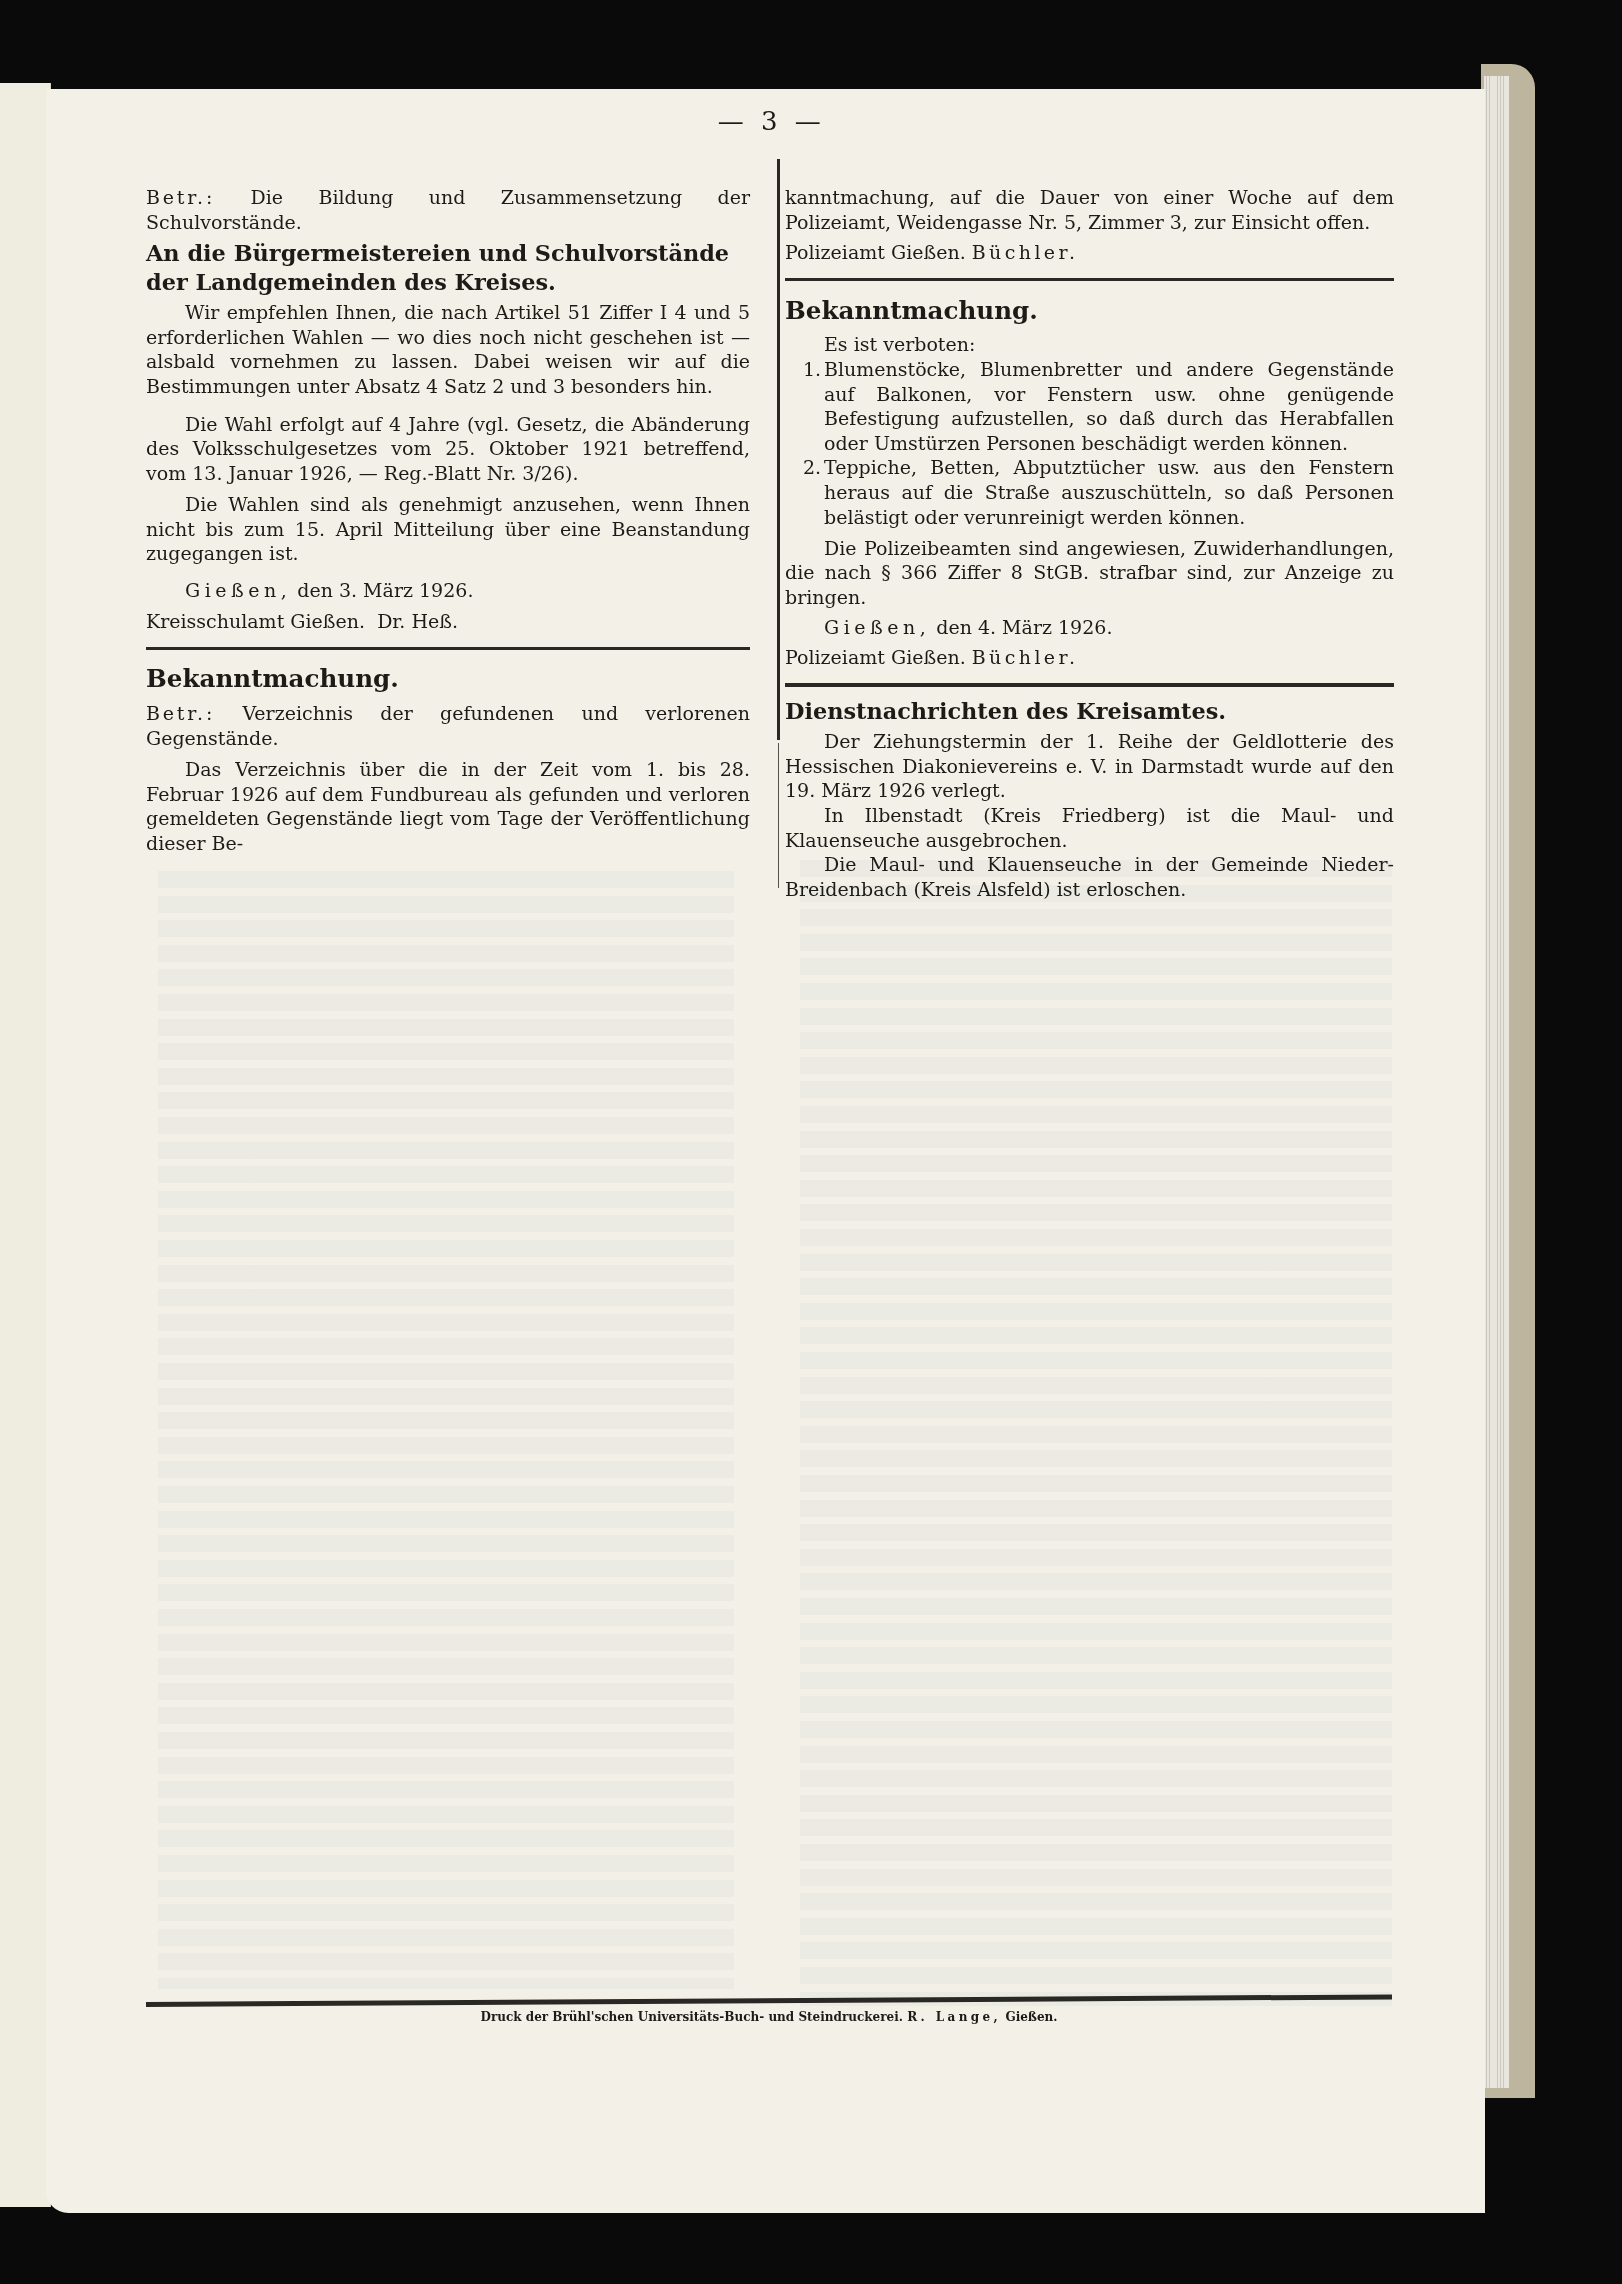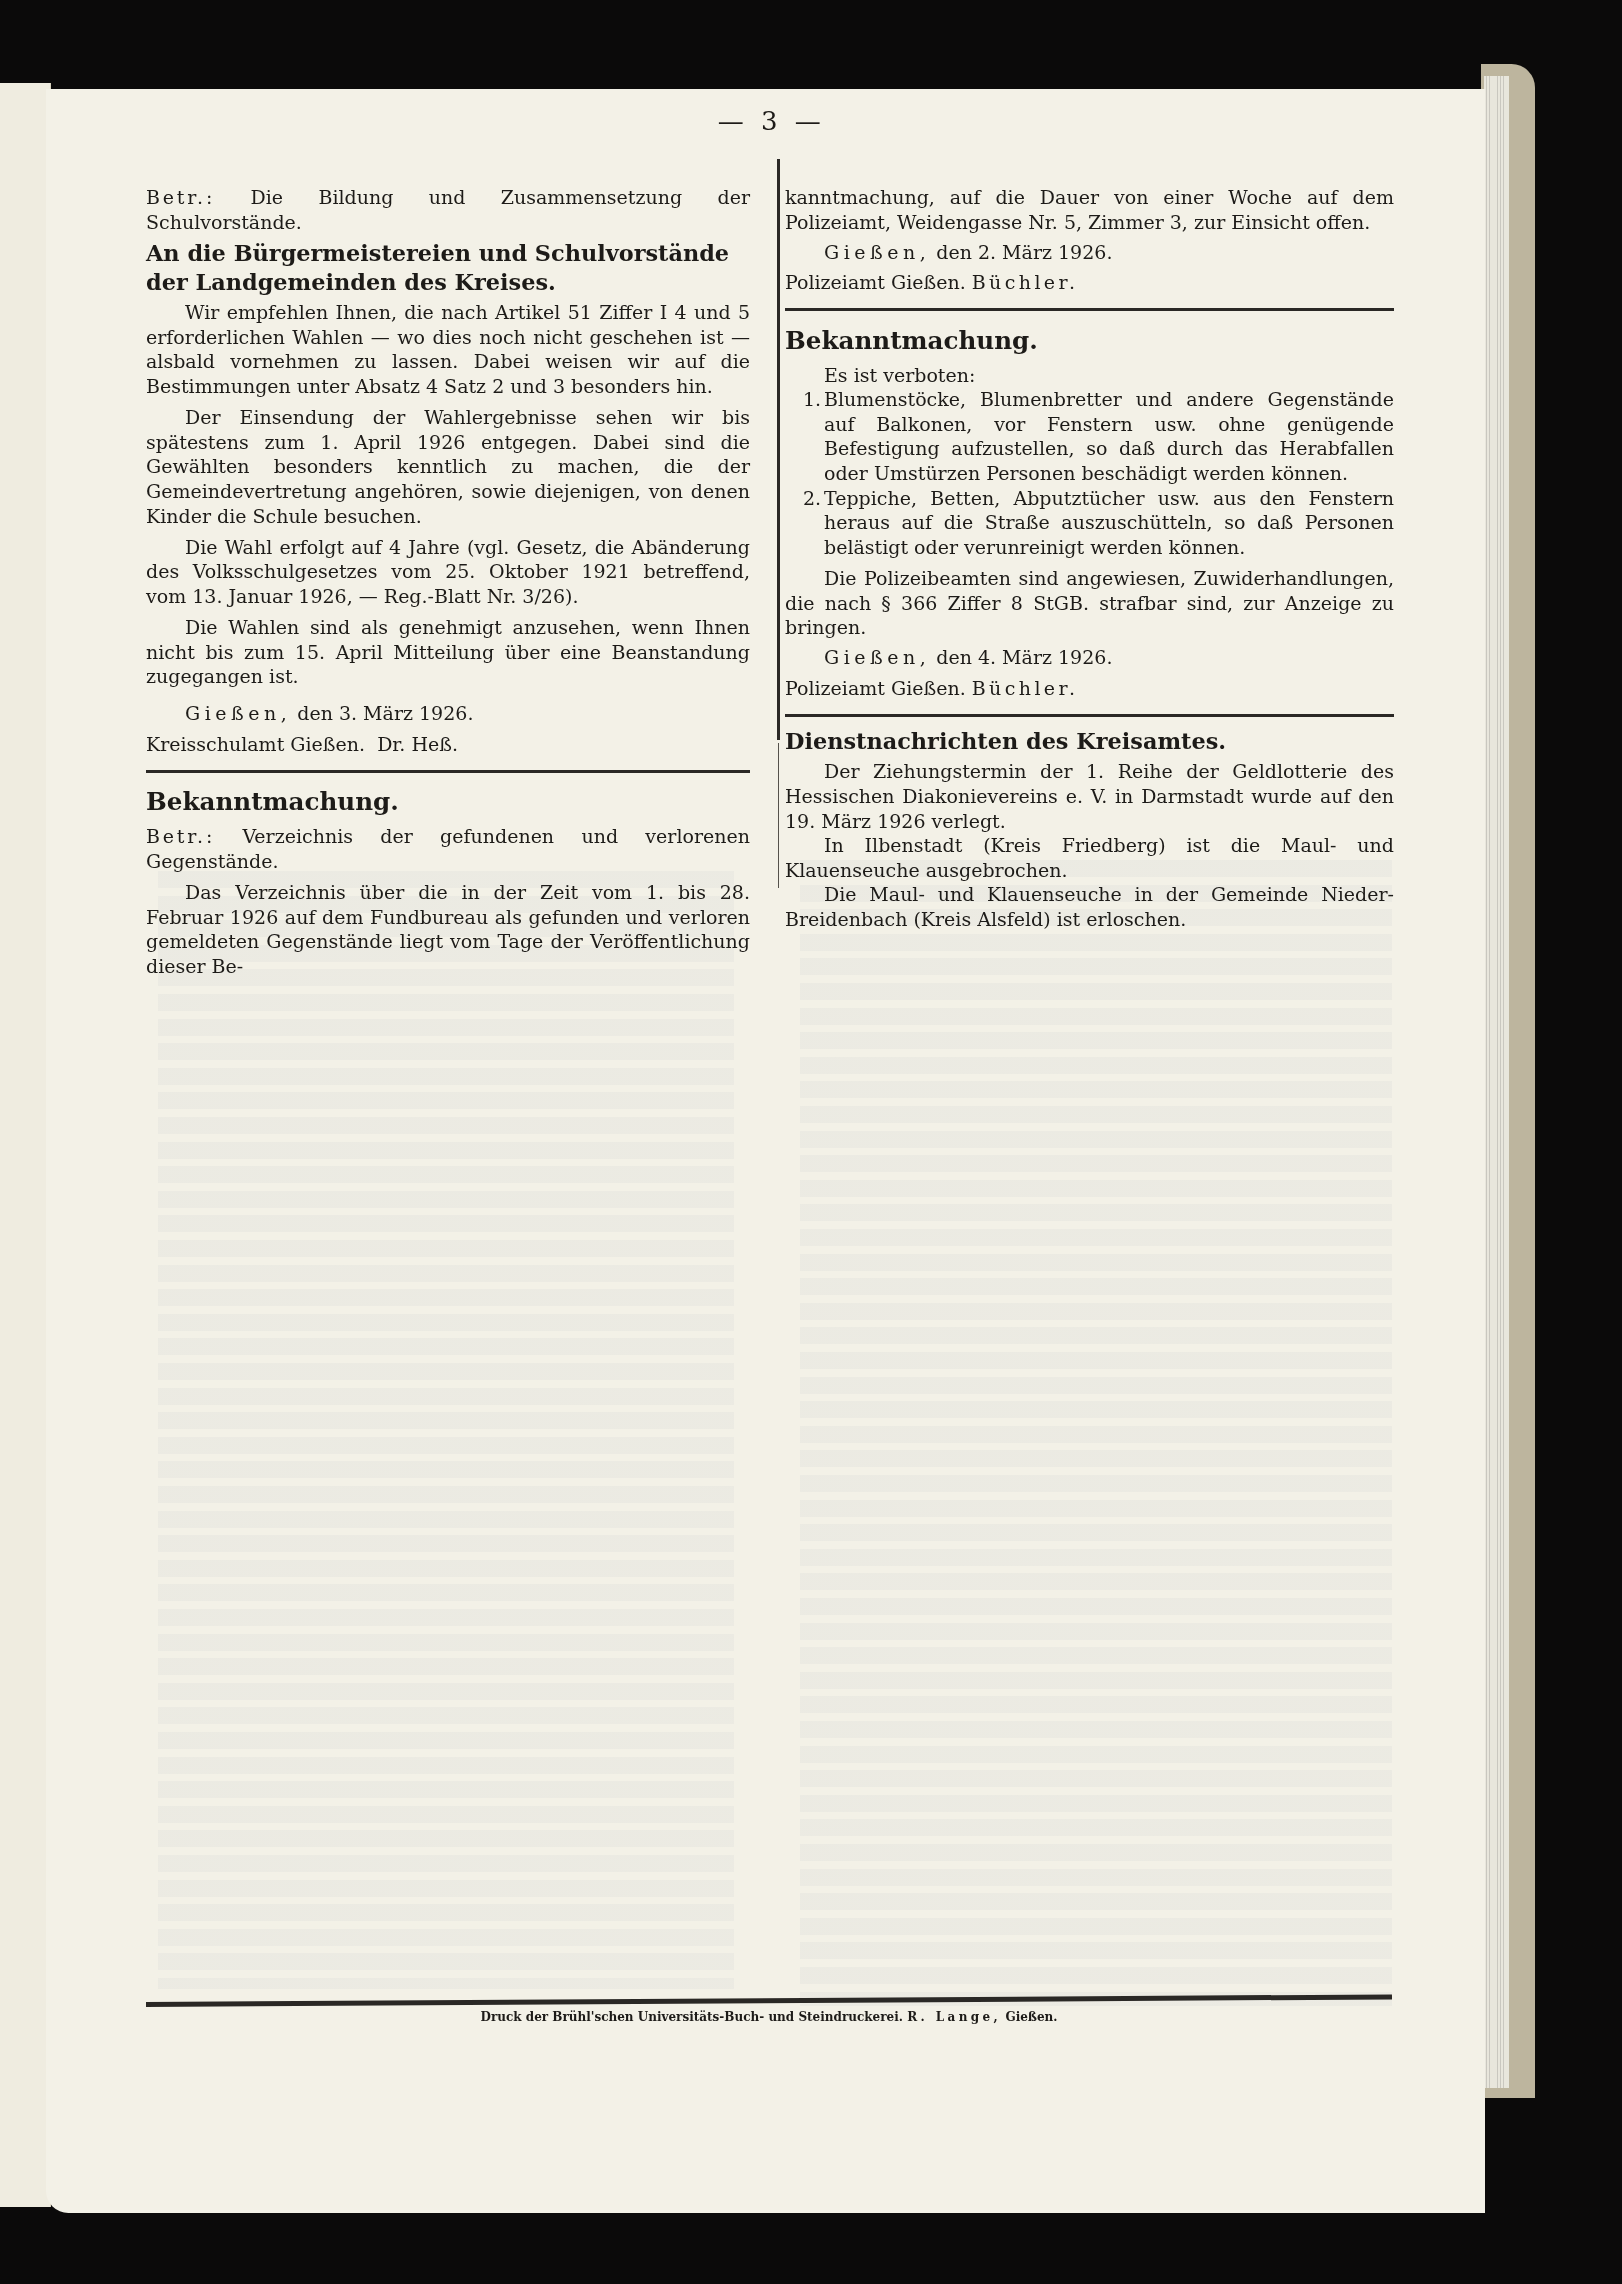--- a/index.html
+++ b/index.html
@@ -96,21 +96,20 @@
 
 <div class="column col-left">
   <section>
     <p><span class="spaced">Betr.:</span> <span>Die Bildung und Zusammensetzung der Schulvorstände.</span></p>
     <div class="heading">
       <div>An die Bürgermeistereien und Schulvorstände</div>
       <div>der Landgemeinden des Kreises.</div>
     </div>
     <p class="indent">Wir empfehlen Ihnen, die nach Artikel 51 Ziffer I 4 und 5 erforderlichen Wahlen — wo dies noch nicht geschehen ist — alsbald vornehmen zu lassen. Dabei weisen wir auf die Bestimmungen unter Absatz 4 Satz 2 und 3 besonders hin.</p>
     <div class="gap"></div>
-    <p class="indent">Der Einsendung der Wahlergebnisse sehen wir bis spätestens zum 1. April 1926 entgegen. Dabei sind die Gewählten besonders kenntlich zu machen, die der Gemeindevertretung angehören, sowie diejenigen, von denen Kinder die Schule besuchen.</p>
     <div class="gap"></div>
     <p class="indent">Die Wahl erfolgt auf 4 Jahre (vgl. Gesetz, die Abänderung des Volksschulgesetzes vom 25. Oktober 1921 betreffend, vom 13. Januar 1926, — Reg.-Blatt Nr. 3/26).</p>
     <div class="gap"></div>
     <p class="indent">Die Wahlen sind als genehmigt anzusehen, wenn Ihnen nicht bis zum 15. April Mitteilung über eine Beanstandung zugegangen ist.</p>
     <div class="gap"></div>
     <p class="date"><span class="place">Gießen,</span> <span>den 3. März 1926.</span></p>
     <p class="signature"><span>Kreisschulamt Gießen.</span>&nbsp;&nbsp;<span>Dr. Heß.</span></p>
     <div class="rule"></div>
   </section>
 
@@ -118,21 +117,20 @@
     <div class="heading big">Bekanntmachung.</div>
     <p><span class="spaced">Betr.:</span> <span>Verzeichnis der gefundenen und verlorenen Gegenstände.</span></p>
     <div class="gap"></div>
     <p class="indent">Das Verzeichnis über die in der Zeit vom 1. bis 28. Februar 1926 auf dem Fundbureau als gefunden und verloren gemeldeten Gegenstände liegt vom Tage der Veröffentlichung dieser Be-</p>
   </section>
 </div>
 
 <div class="column col-right">
   <section>
     <p>kanntmachung, auf die Dauer von einer Woche auf dem Polizeiamt, Weidengasse Nr. 5, Zimmer 3, zur Einsicht offen.</p>
-    <p class="date"><span class="place">Gießen,</span> <span>den 2. März 1926.</span></p>
     <p class="signature"><span>Polizeiamt Gießen.</span>&nbsp;<span class="name">Büchler.</span></p>
     <div class="rule"></div>
   </section>
 
   <section>
     <div class="heading big">Bekanntmachung.</div>
     <p class="indent">Es ist verboten:</p>
     <div class="list-item">
       <span class="num">1.</span>
       <span class="txt">Blumenstöcke, Blumenbretter und andere Gegenstände auf Balkonen, vor Fenstern usw. ohne genügende Befestigung aufzustellen, so daß durch das Herabfallen oder Umstürzen Personen beschädigt werden können.</span>

